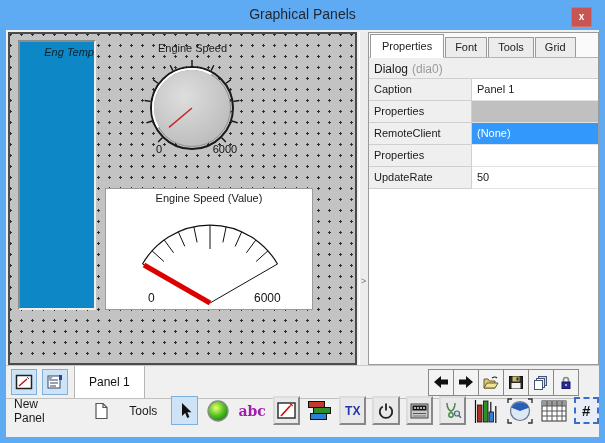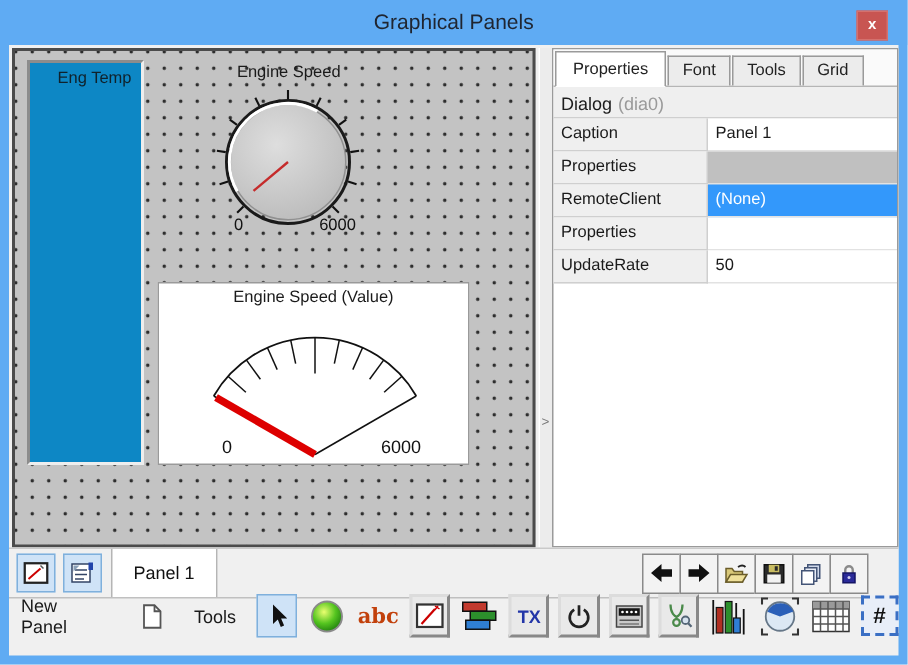--- a/index.html
+++ b/index.html
@@ -18,21 +18,21 @@
   .close-btn { position:absolute; right:13px; top:7px; width:21px; height:20px; background:#c85552; border:1px solid #d4716e; color:#fff; font-size:10px; font-weight:bold; text-align:center; line-height:18px; cursor:default; }
   
   .content { position:absolute; left:6px; top:30px; width:593px; height:407px; background:#f0f0f0; }
   
   .canvas { position:absolute; left:2px; top:2px; width:349px; height:333px; border:2px solid #4b4b4b;
     background-color:#c3c3c3;
     background-image:radial-gradient(circle, #2e2e2e 1px, rgba(0,0,0,0) 1.4px);
     background-size:11px 11px; background-position:6px 6px; }
   .temp-panel { position:absolute; left:8px; top:6px; width:78px; height:270px; background:#0d87c5;
     border:2px solid; border-color:#8c8c8c #eeeeee #eeeeee #8c8c8c; }
-  .temp-panel-label { display:block; text-align:center; margin-top:4px; font-size:11px; color:#10222c;padding-left:12px; }
+  .temp-panel-label { display:block; text-align:right; margin-top:4px; font-style:italic; font-size:11px; color:#10222c;padding-left:12px; }
   .round-gauge-title { position:absolute; left:110px; top:8px; width:145px; text-align:center; font-size:11px; color:#1a1a1a; }
   .round-gauge-svg { position:absolute; left:132px; top:24px; }
   .value-panel { position:absolute; left:95px; top:154px; width:208px; height:122px; background:#ffffff; border:1px solid #9a9a9a; }
   .value-gauge-title { position:absolute; left:0; right:0; top:3px; text-align:center; font-size:11px; color:#1a1a1a; }
   .value-gauge-svg { position:absolute; left:0; top:17px; }
   .vg-min { position:absolute; left:42px; bottom:4px; font-size:12px; color:#111; }
   .vg-max { position:absolute; left:148px; bottom:4px; font-size:12px; color:#111; }
   
   .splitter { position:absolute; left:353px; top:2px; width:9px; height:333px; background:#ececec; border-left:1px solid #ffffff; }
   .splitter-glyph { position:absolute; top:244px; left:1px; font-size:9px; color:#777; }
@@ -53,21 +53,21 @@
   .ptb-btn { width:26px; height:26px; background:#cfe3f7; border:1px solid #7fb0dc; margin-left:5px; display:flex; align-items:center; justify-content:center; }
   .panel-tab { height:33px; line-height:32px; background:#ffffff; border-left:1px solid #b5b5b5; border-right:1px solid #b5b5b5; padding:0 14px; margin-left:6px; font-size:12px; color:#111; }
   .nav-group { margin-left:auto; margin-right:20px; display:flex; }
   .nav-btn { width:26px; height:27px; background:#f3f3f3; border:1px solid #8a8a8a; margin-left:-1px; display:flex; align-items:center; justify-content:center; }
   
   .toolbar { position:absolute; left:0; top:368px; width:593px; height:24px; background:#f0f0f0; border-top:1px solid #c0c0c0; display:flex; align-items:center; padding-left:8px; }
   .tb-label { font-size:12px; color:#1a1a1a; }
   .tb-btn { width:29px; height:29px; display:flex; align-items:center; justify-content:center; margin-left:6px; background:transparent; border:1px solid transparent; }
   .tb-btn.selected { background:#cfe3f7; border:1px solid #7fb0dc; }
   .tb-btn.raised { background:#e9e9e9; border:2px outset #dcdcdc; }
-  .abc { font-family:"DejaVu Serif", serif; font-weight:bold; font-size:14px; color:#c2410c; }
+  .abc { font-family:"DejaVu Serif", serif; font-weight:bold; font-size:14px; color:#a21caf; }
   .txt-tx { font-weight:bold; font-size:12px; color:#2336a8; }
   .hash-btn { width:27px; height:27px; margin-left:6px; background:#e8eef8; border:2px dashed #3a6fc4; display:flex; align-items:center; justify-content:center; }
   .hash-glyph { font-weight:bold; font-size:15px; color:#111; }
 </style>
 </head>
 <body>
 
 <div class="titlebar">
   <div class="title-text">Graphical Panels</div>
   <div class="close-btn">

